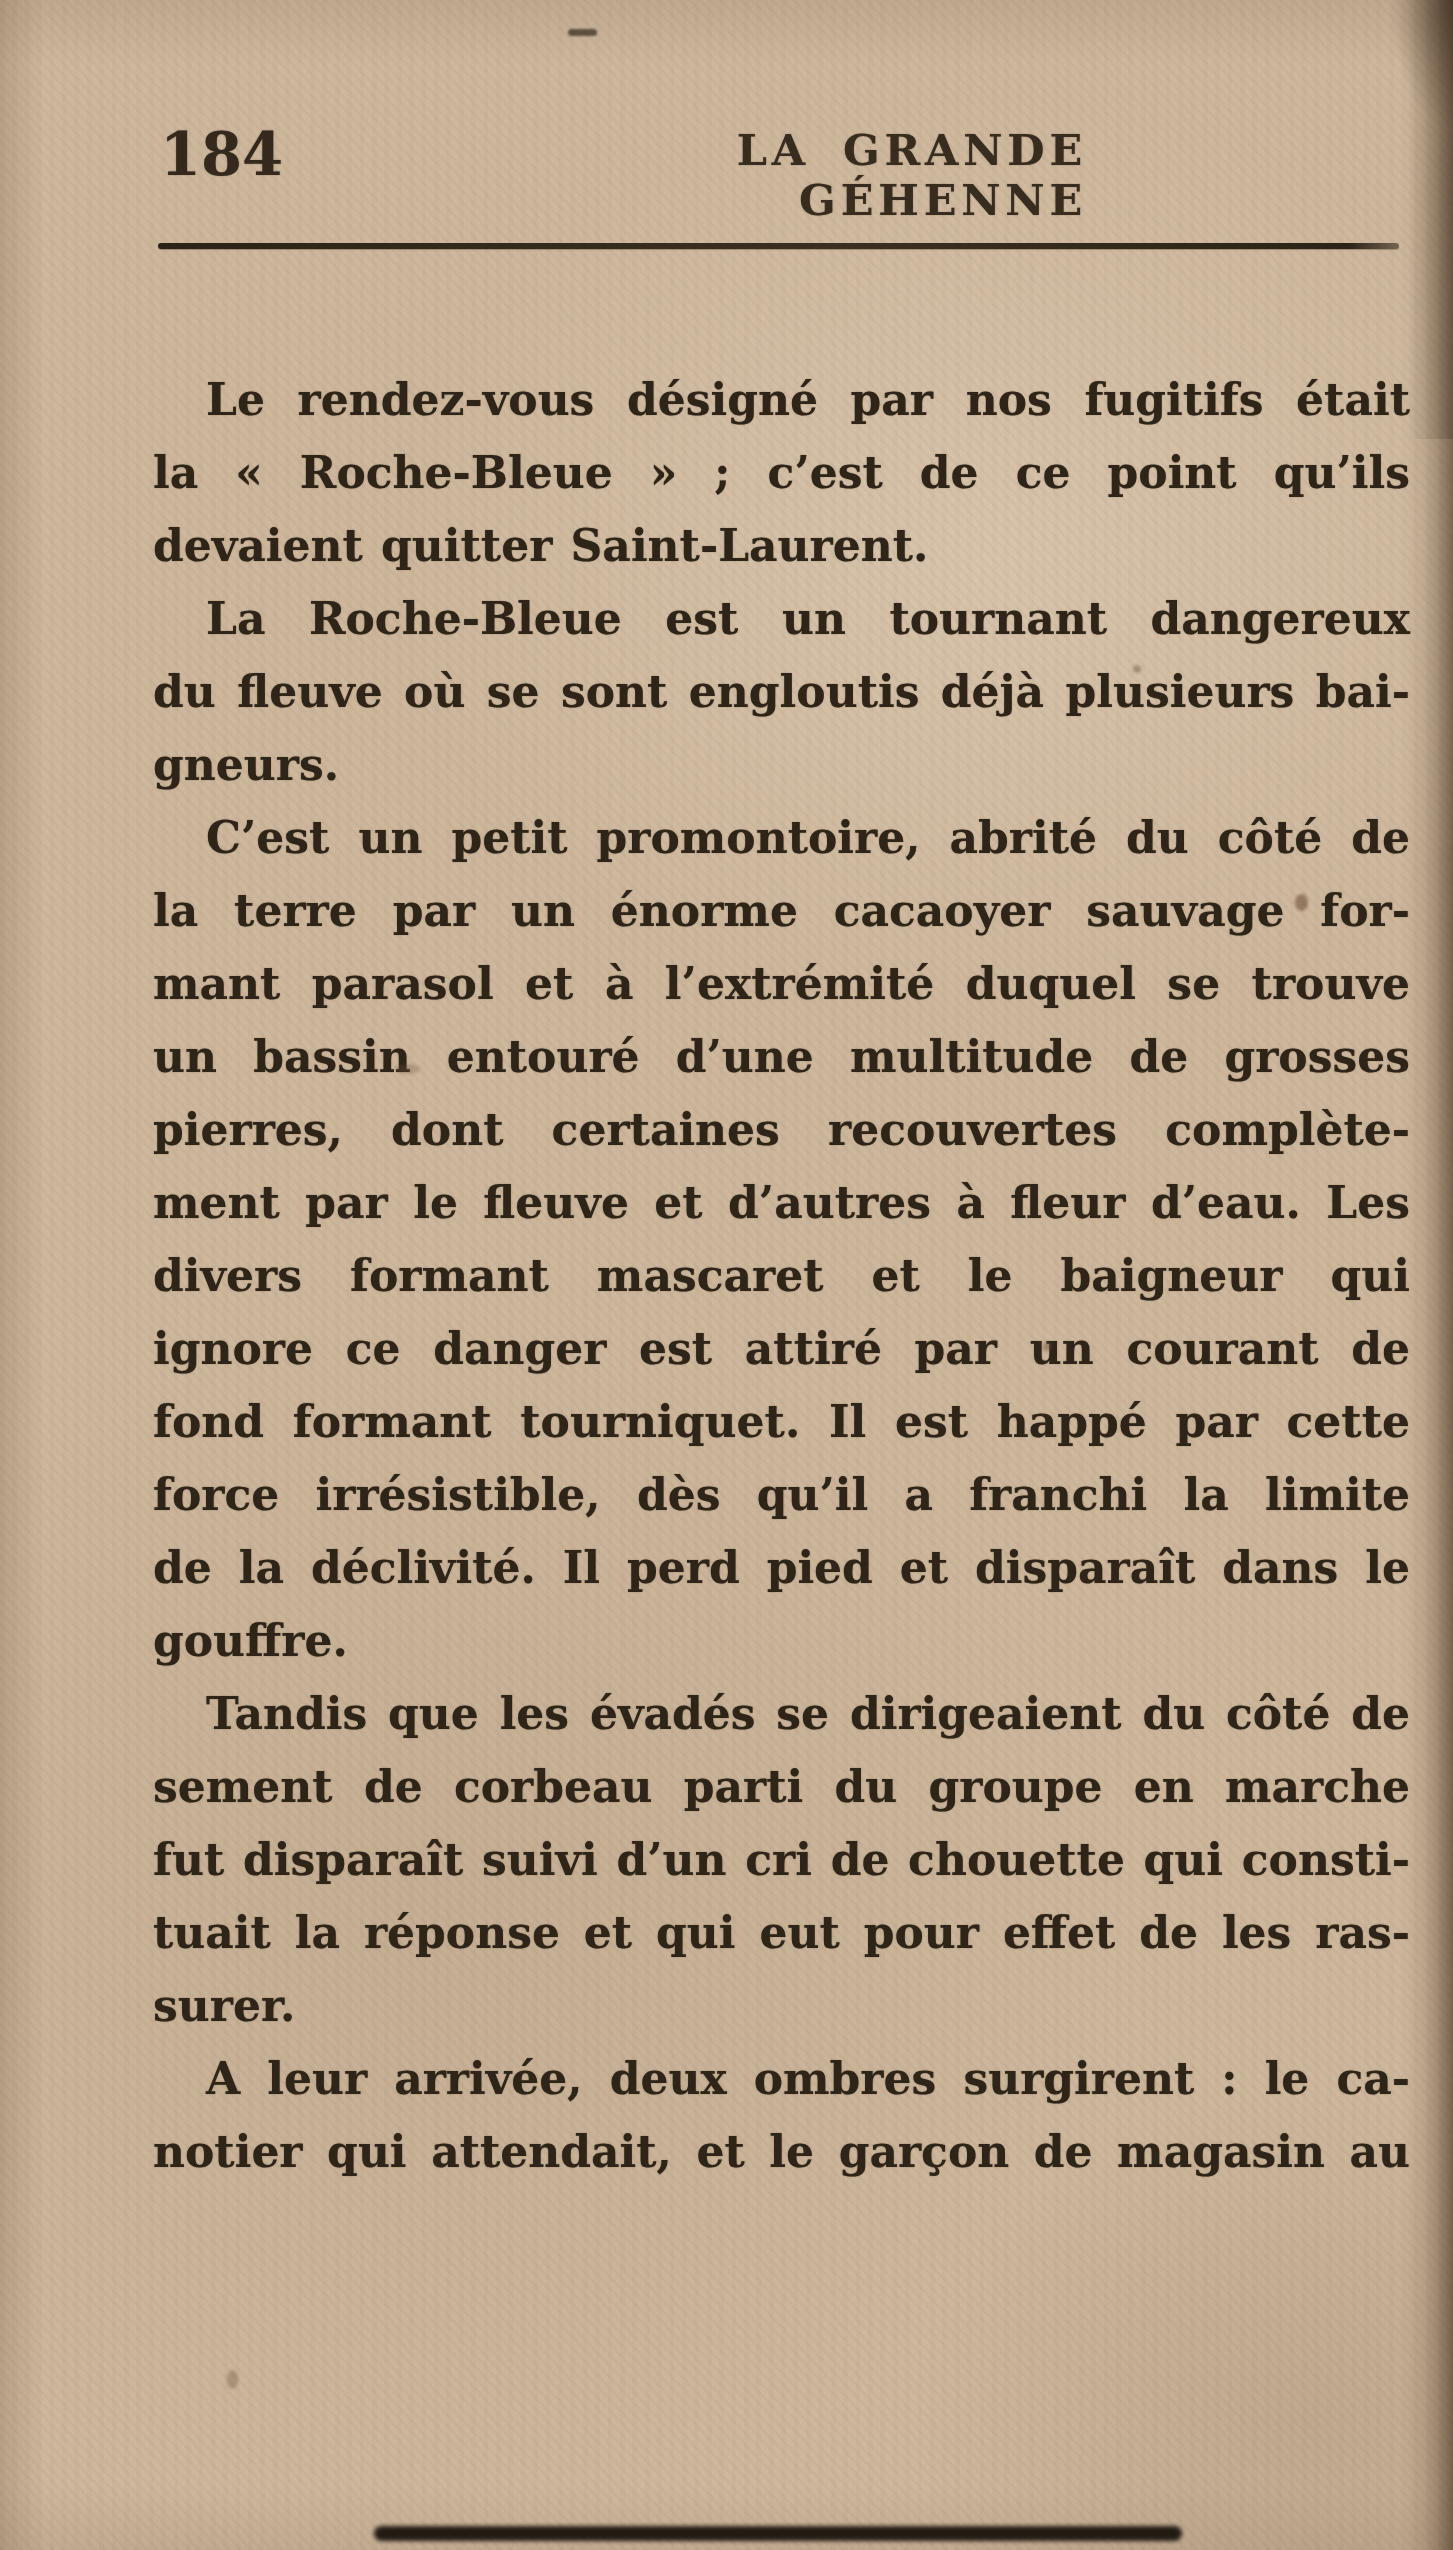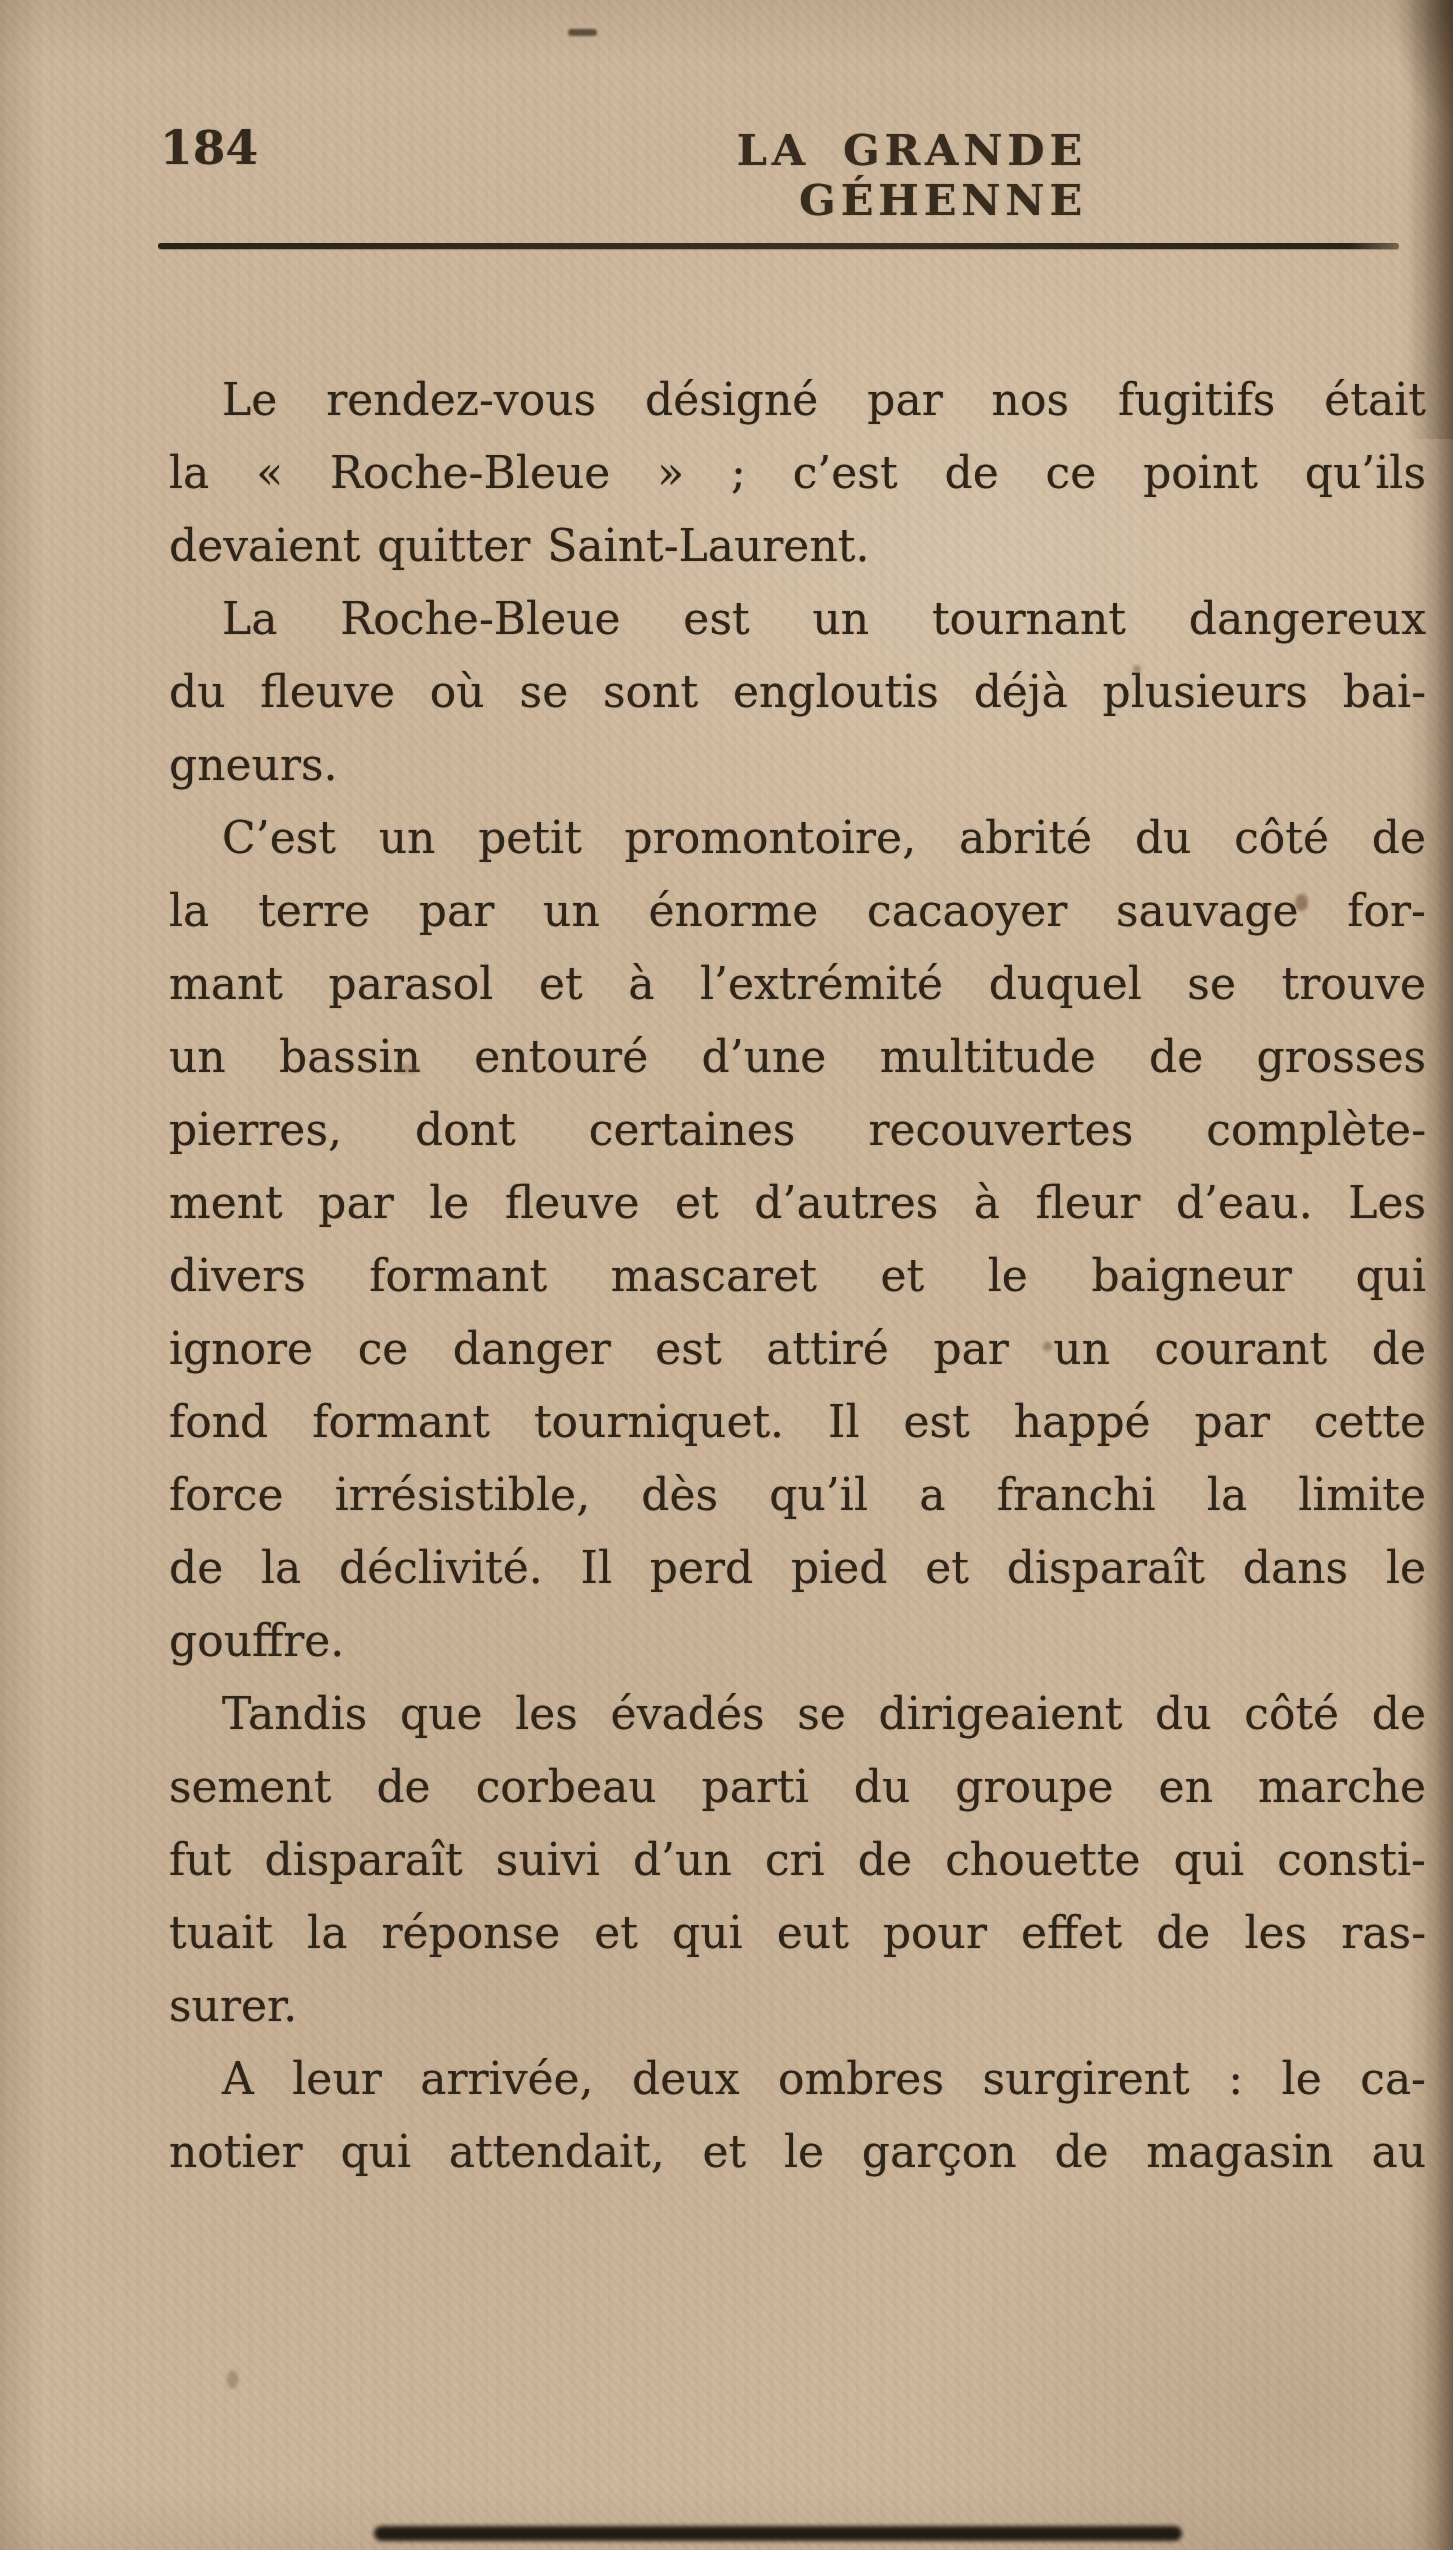--- a/index.html
+++ b/index.html
@@ -33,43 +33,42 @@
     background:linear-gradient(to left, rgba(66,48,31,0.45), rgba(66,48,31,0.12) 55%, rgba(66,48,31,0));
   }
   .corner-shade-topright{
     position:absolute;top:0;right:0;width:114px;height:439px;pointer-events:none;
     background:
       radial-gradient(ellipse 86px 172px at 100% 0%, rgba(55,40,26,0.55), rgba(55,40,26,0) 75%),
       linear-gradient(to left, rgba(60,44,28,0.28), rgba(60,44,28,0) 40%);
   }
   .header-number{
     position:absolute;left:160px;top:120px;
-    font-size:47px;font-weight:700;color:#34291c;
+    font-size:59px;font-weight:700;color:#34291c;
     text-shadow:0 0 1.3px rgba(52,41,28,0.55);
   }
   .header-title{
     position:absolute;left:515px;top:125px;width:572px;
     text-align:right;
     font-size:43px;font-weight:700;color:#382c1e;
     letter-spacing:4.8px;word-spacing:13.3px;
     text-shadow:0 0 1.3px rgba(56,44,30,0.5);
   }
   .header-rule{
     position:absolute;left:158px;top:243px;width:1241px;height:5.7px;
     background:linear-gradient(to right,#2c2318,#3a2f20 55%,#2c2318 96%,rgba(44,35,24,0.55));
     border-radius:2.9px;
     box-shadow:0 1px 1px rgba(90,70,48,0.4);
   }
   .body-text{
     position:absolute;left:153px;top:363px;width:1257px;
-    font-size:44px;font-weight:400;color:#2e2418;
+    font-size:44px;font-weight:700;color:#2e2418;
     line-height:73px;
     text-shadow:0 0 1.2px rgba(46,36,24,0.5);
     word-spacing:2.9px;
-    margin-left:16px;
   }
   .line{
     text-align:justify;
     text-align-last:justify;
     white-space:normal;
     height:73px;
   }
   .line.end{text-align-last:left;}
   .line.indent{text-indent:53px;}
   

